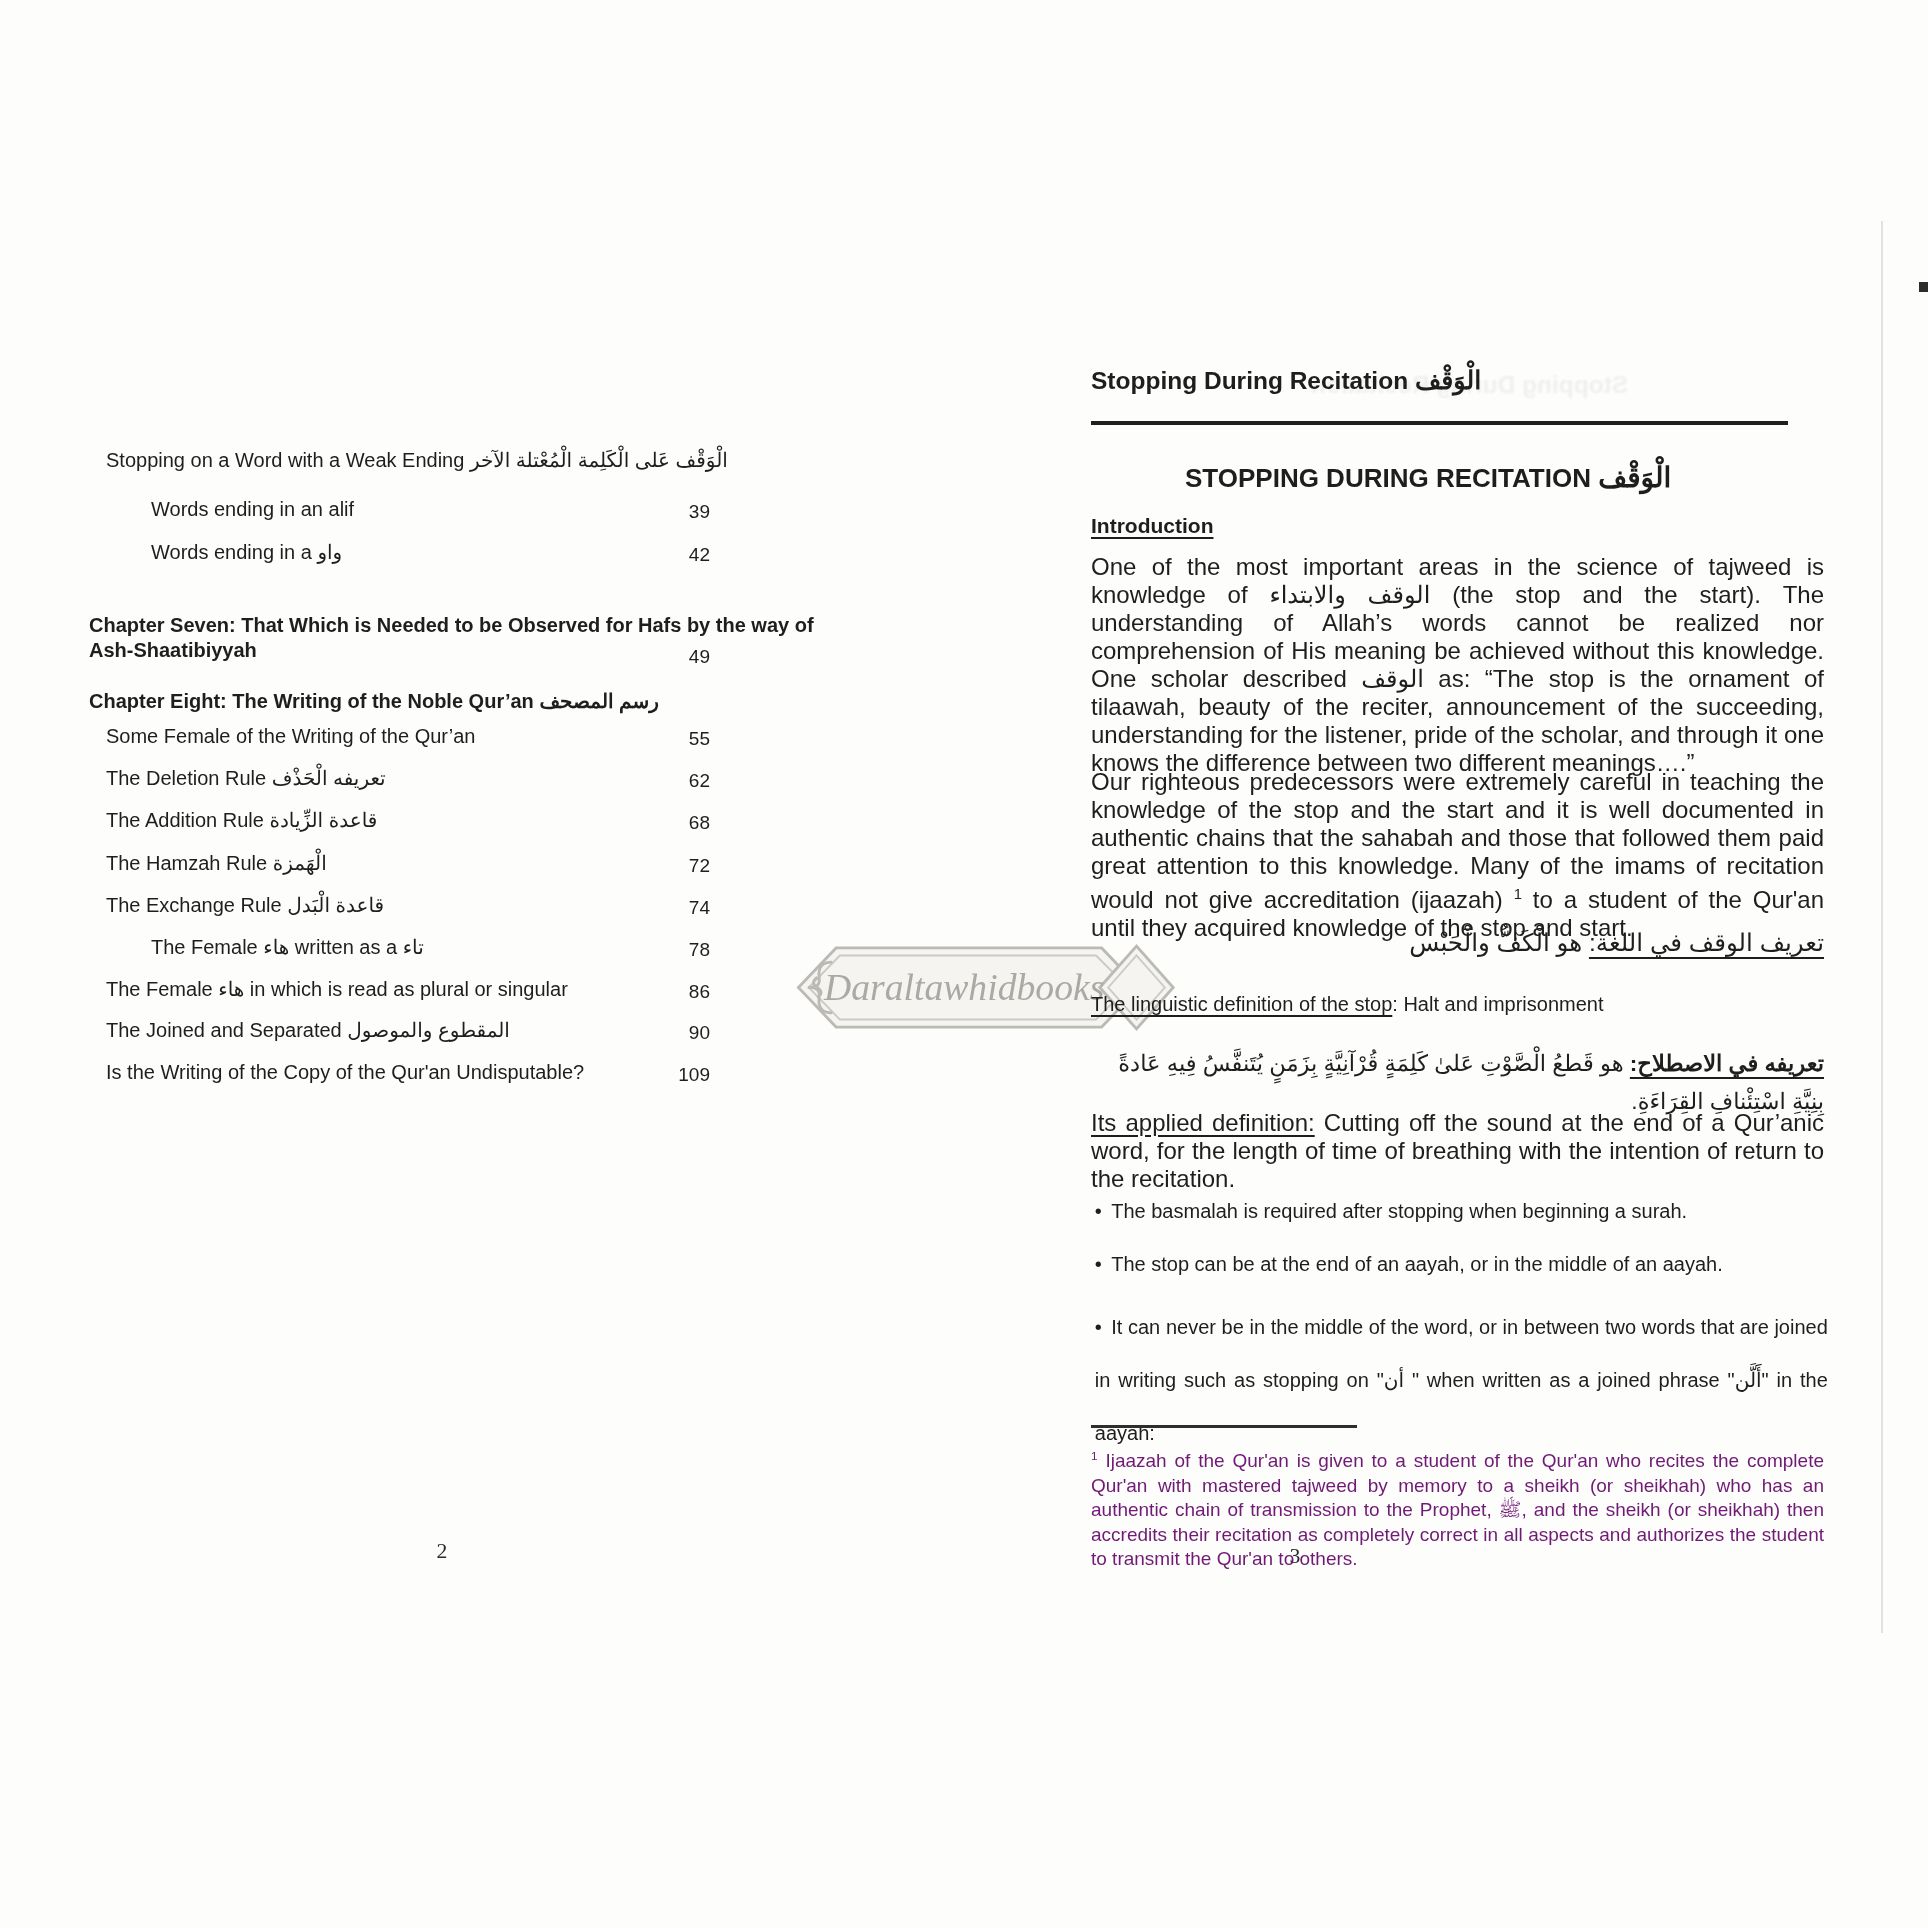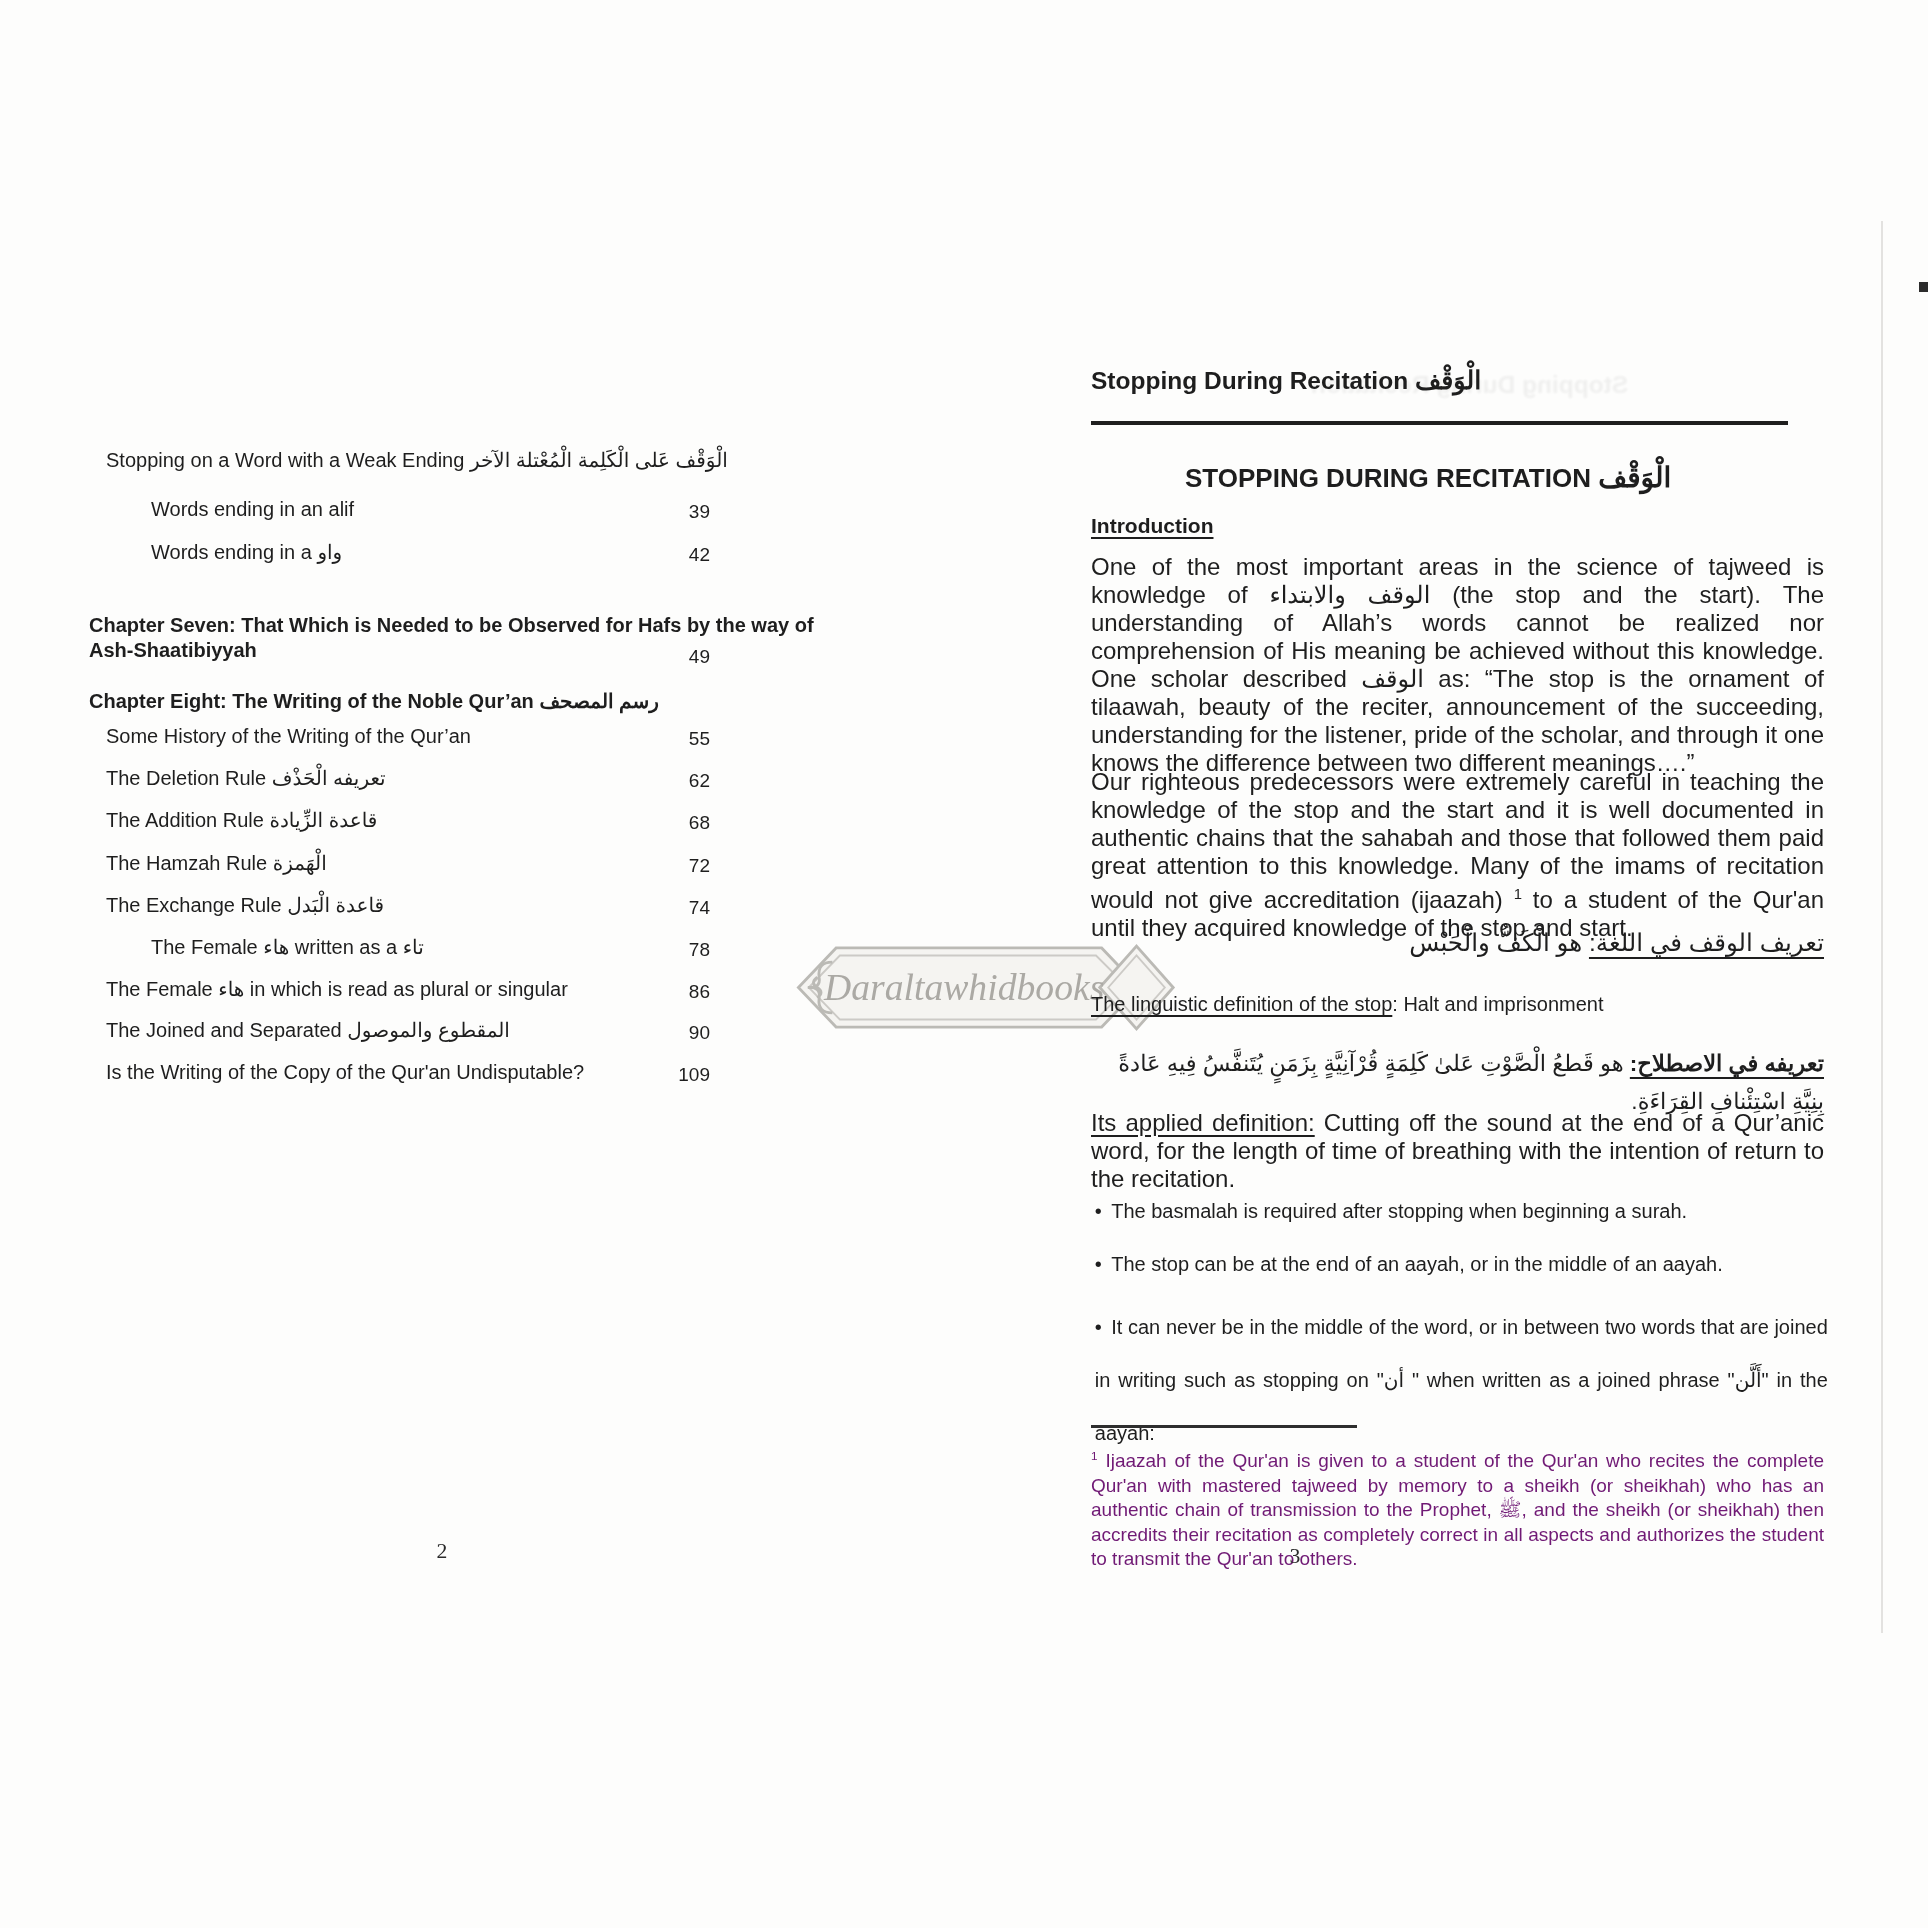--- a/index.html
+++ b/index.html
@@ -58,21 +58,21 @@
 
 <div class="abs toc">
   <div class="toc-row lvl1" style="top:5.6px"><span class="toc-label">Stopping on a Word with a Weak Ending الْوَقْف عَلى الْكَلِمة الْمُعْتلة الآخر</span><span class="toc-num"></span></div>
   <div class="toc-row lvl2" style="top:55px"><span class="toc-label">Words ending in an alif</span><span class="toc-num">39</span></div>
   <div class="toc-row lvl2" style="top:98px"><span class="toc-label">Words ending in a واو</span><span class="toc-num">42</span></div>
   <div class="toc-row lvl0 twoline" style="top:171px">
       <span class="toc-label">Chapter Seven: That Which is Needed to be Observed for Hafs by the way of Ash-Shaatibiyyah</span>
       <span class="toc-num">49</span>
     </div>
   <div class="toc-row lvl0" style="top:247px"><span class="toc-label">Chapter Eight: The Writing of the Noble Qur’an رسم المصحف</span><span class="toc-num"></span></div>
-  <div class="toc-row lvl1" style="top:282px"><span class="toc-label">Some History of the Writing of the Qur’an</span><span class="toc-num">55</span></div>
+  <div class="toc-row lvl1" style="top:282px"><span class="toc-label">Some Female of the Writing of the Qur’an</span><span class="toc-num">55</span></div>
   <div class="toc-row lvl1" style="top:324px"><span class="toc-label">The Deletion Rule تعريفه الْحَذْف</span><span class="toc-num">62</span></div>
   <div class="toc-row lvl1" style="top:366px"><span class="toc-label">The Addition Rule قاعدة الزِّيادة</span><span class="toc-num">68</span></div>
   <div class="toc-row lvl1" style="top:409px"><span class="toc-label">The Hamzah Rule الْهَمزة</span><span class="toc-num">72</span></div>
   <div class="toc-row lvl1" style="top:451px"><span class="toc-label">The Exchange Rule قاعدة الْبَدل</span><span class="toc-num">74</span></div>
   <div class="toc-row lvl2" style="top:493px"><span class="toc-label">The Female هاء written as a تاء</span><span class="toc-num">78</span></div>
   <div class="toc-row lvl1" style="top:535px"><span class="toc-label">The Female هاء in which is read as plural or singular</span><span class="toc-num">86</span></div>
   <div class="toc-row lvl1" style="top:576px"><span class="toc-label">The Joined and Separated المقطوع والموصول</span><span class="toc-num">90</span></div>
   <div class="toc-row lvl1" style="top:618px"><span class="toc-label">Is the Writing of the Copy of the Qur'an Undisputable?</span><span class="toc-num">109</span></div>
 </div>
 <div class="abs pagenum pagenum-left">2</div>

